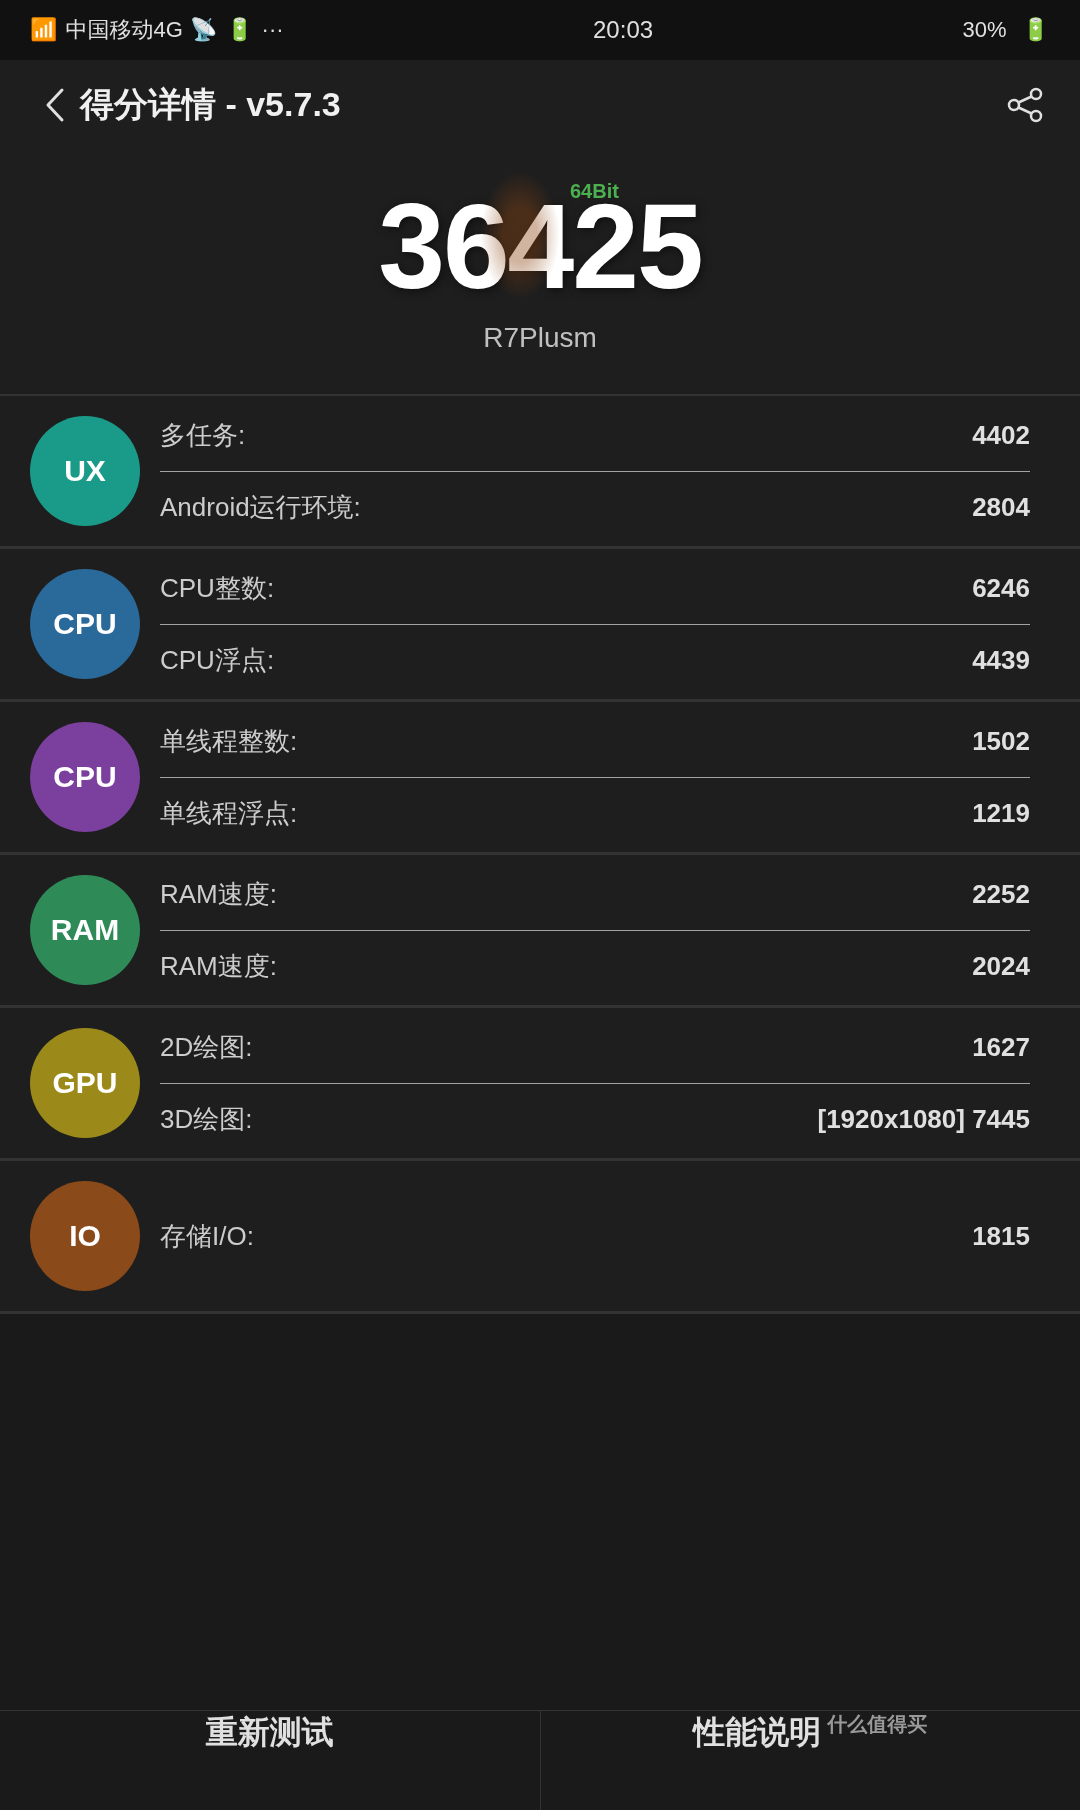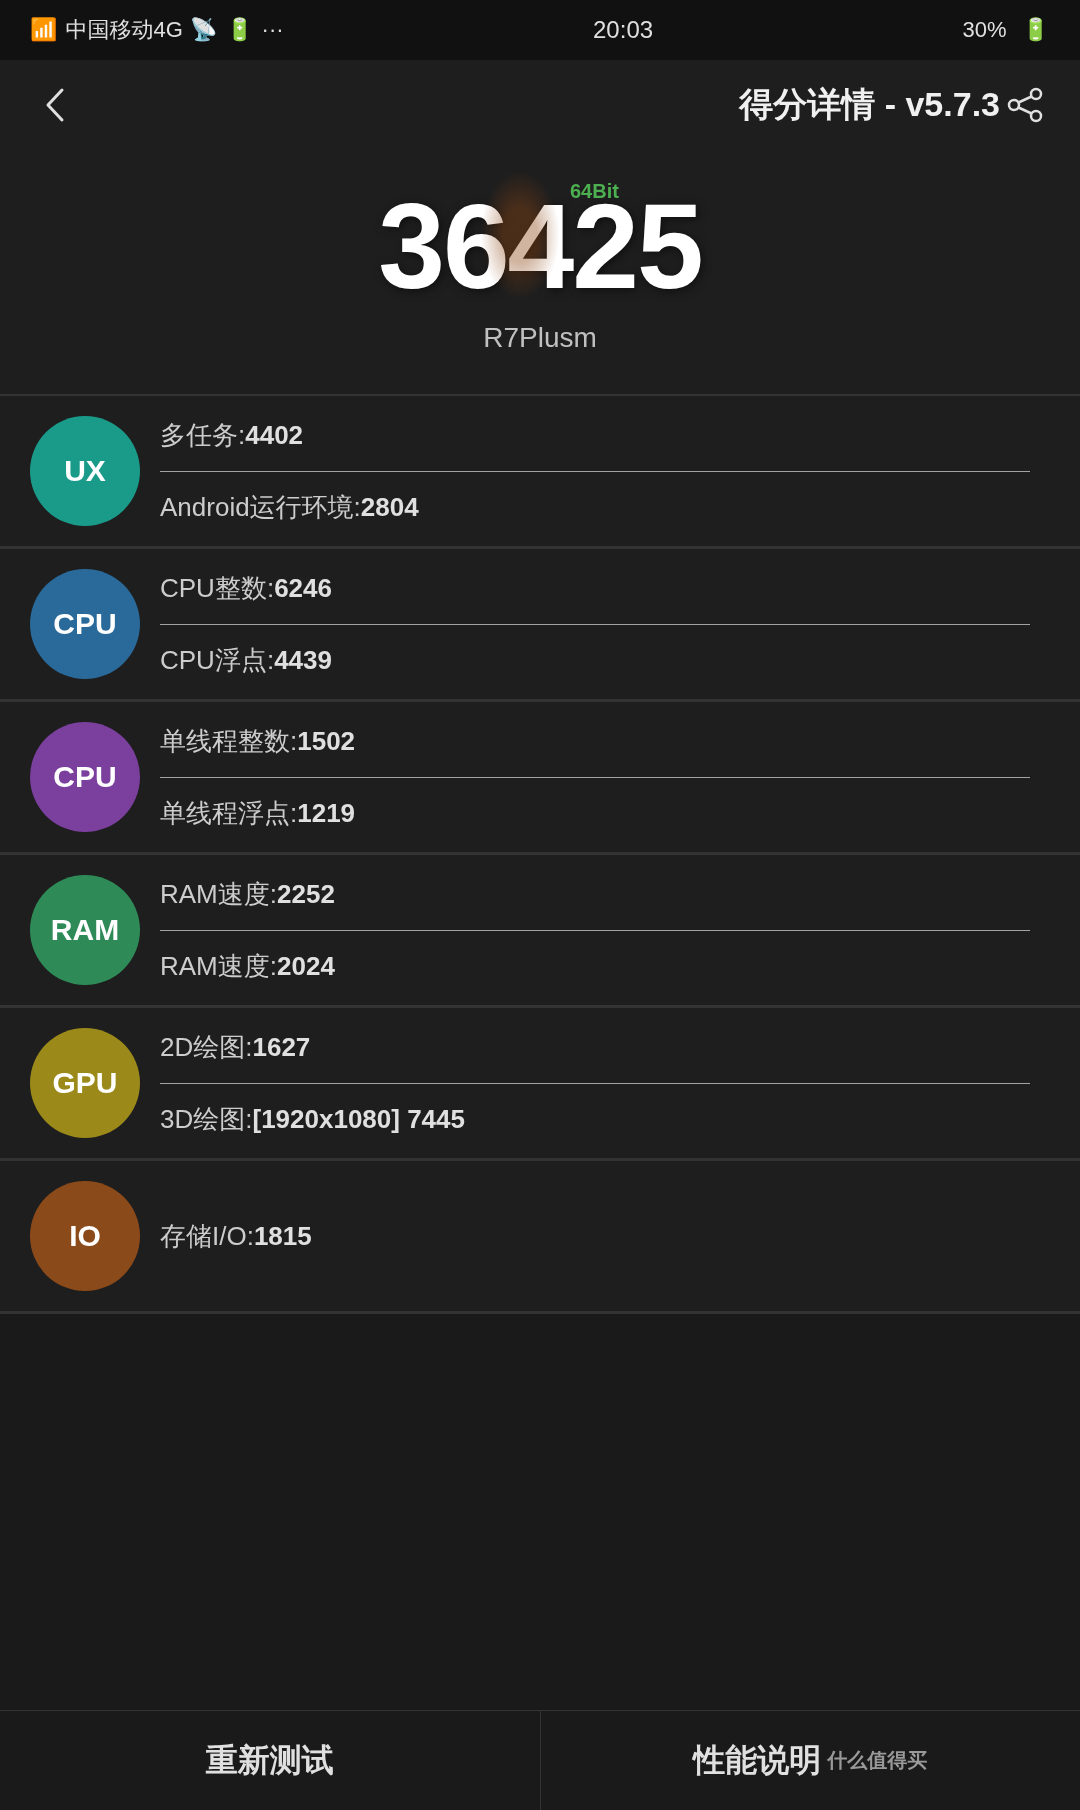--- a/index.html
+++ b/index.html
@@ -48,21 +48,21 @@
       justify-content: space-between;
       align-items: center;
       padding: 20px 30px;
       background: #1e1e1e;
       height: 90px;
     }
     .header-title {
       font-size: 34px;
       font-weight: bold;
       color: #f0f0f0;
-      text-align: right;
+      text-align: left;
       flex: 1;
     }
     .header-btn {
       width: 50px;
       height: 50px;
       display: flex;
       align-items: center;
       justify-content: center;
       cursor: pointer;
     }
@@ -127,21 +127,21 @@
       margin: 20px 0;
     }
 
     .score-details {
       flex: 1;
       padding: 0 20px;
     }
 
     .score-item {
       display: flex;
-      justify-content: flex-start;
+      justify-content: space-between;
       align-items: center;
       padding: 18px 0;
     }
     .score-item + .score-item {
       border-top: 1px solid #a3a3a3;
     }
 
     .score-label {
       font-size: 26px;
       color: #ccc;
@@ -158,21 +158,21 @@
       position: fixed;
       bottom: 0;
       width: 1080px;
       height: 100px;
       background: #1a1a1a;
       border-top: 1px solid #333;
     }
     .bottom-btn {
       flex: 1;
       display: flex;
-      align-items: center;
+      align-items: flex-start;
       justify-content: center;
       font-size: 32px;
       font-weight: bold;
       color: #e0e0e0;
       cursor: pointer;
       border: none;
       background: transparent;
     }
     .bottom-btn:first-child {
       border-right: 1px solid #333;

